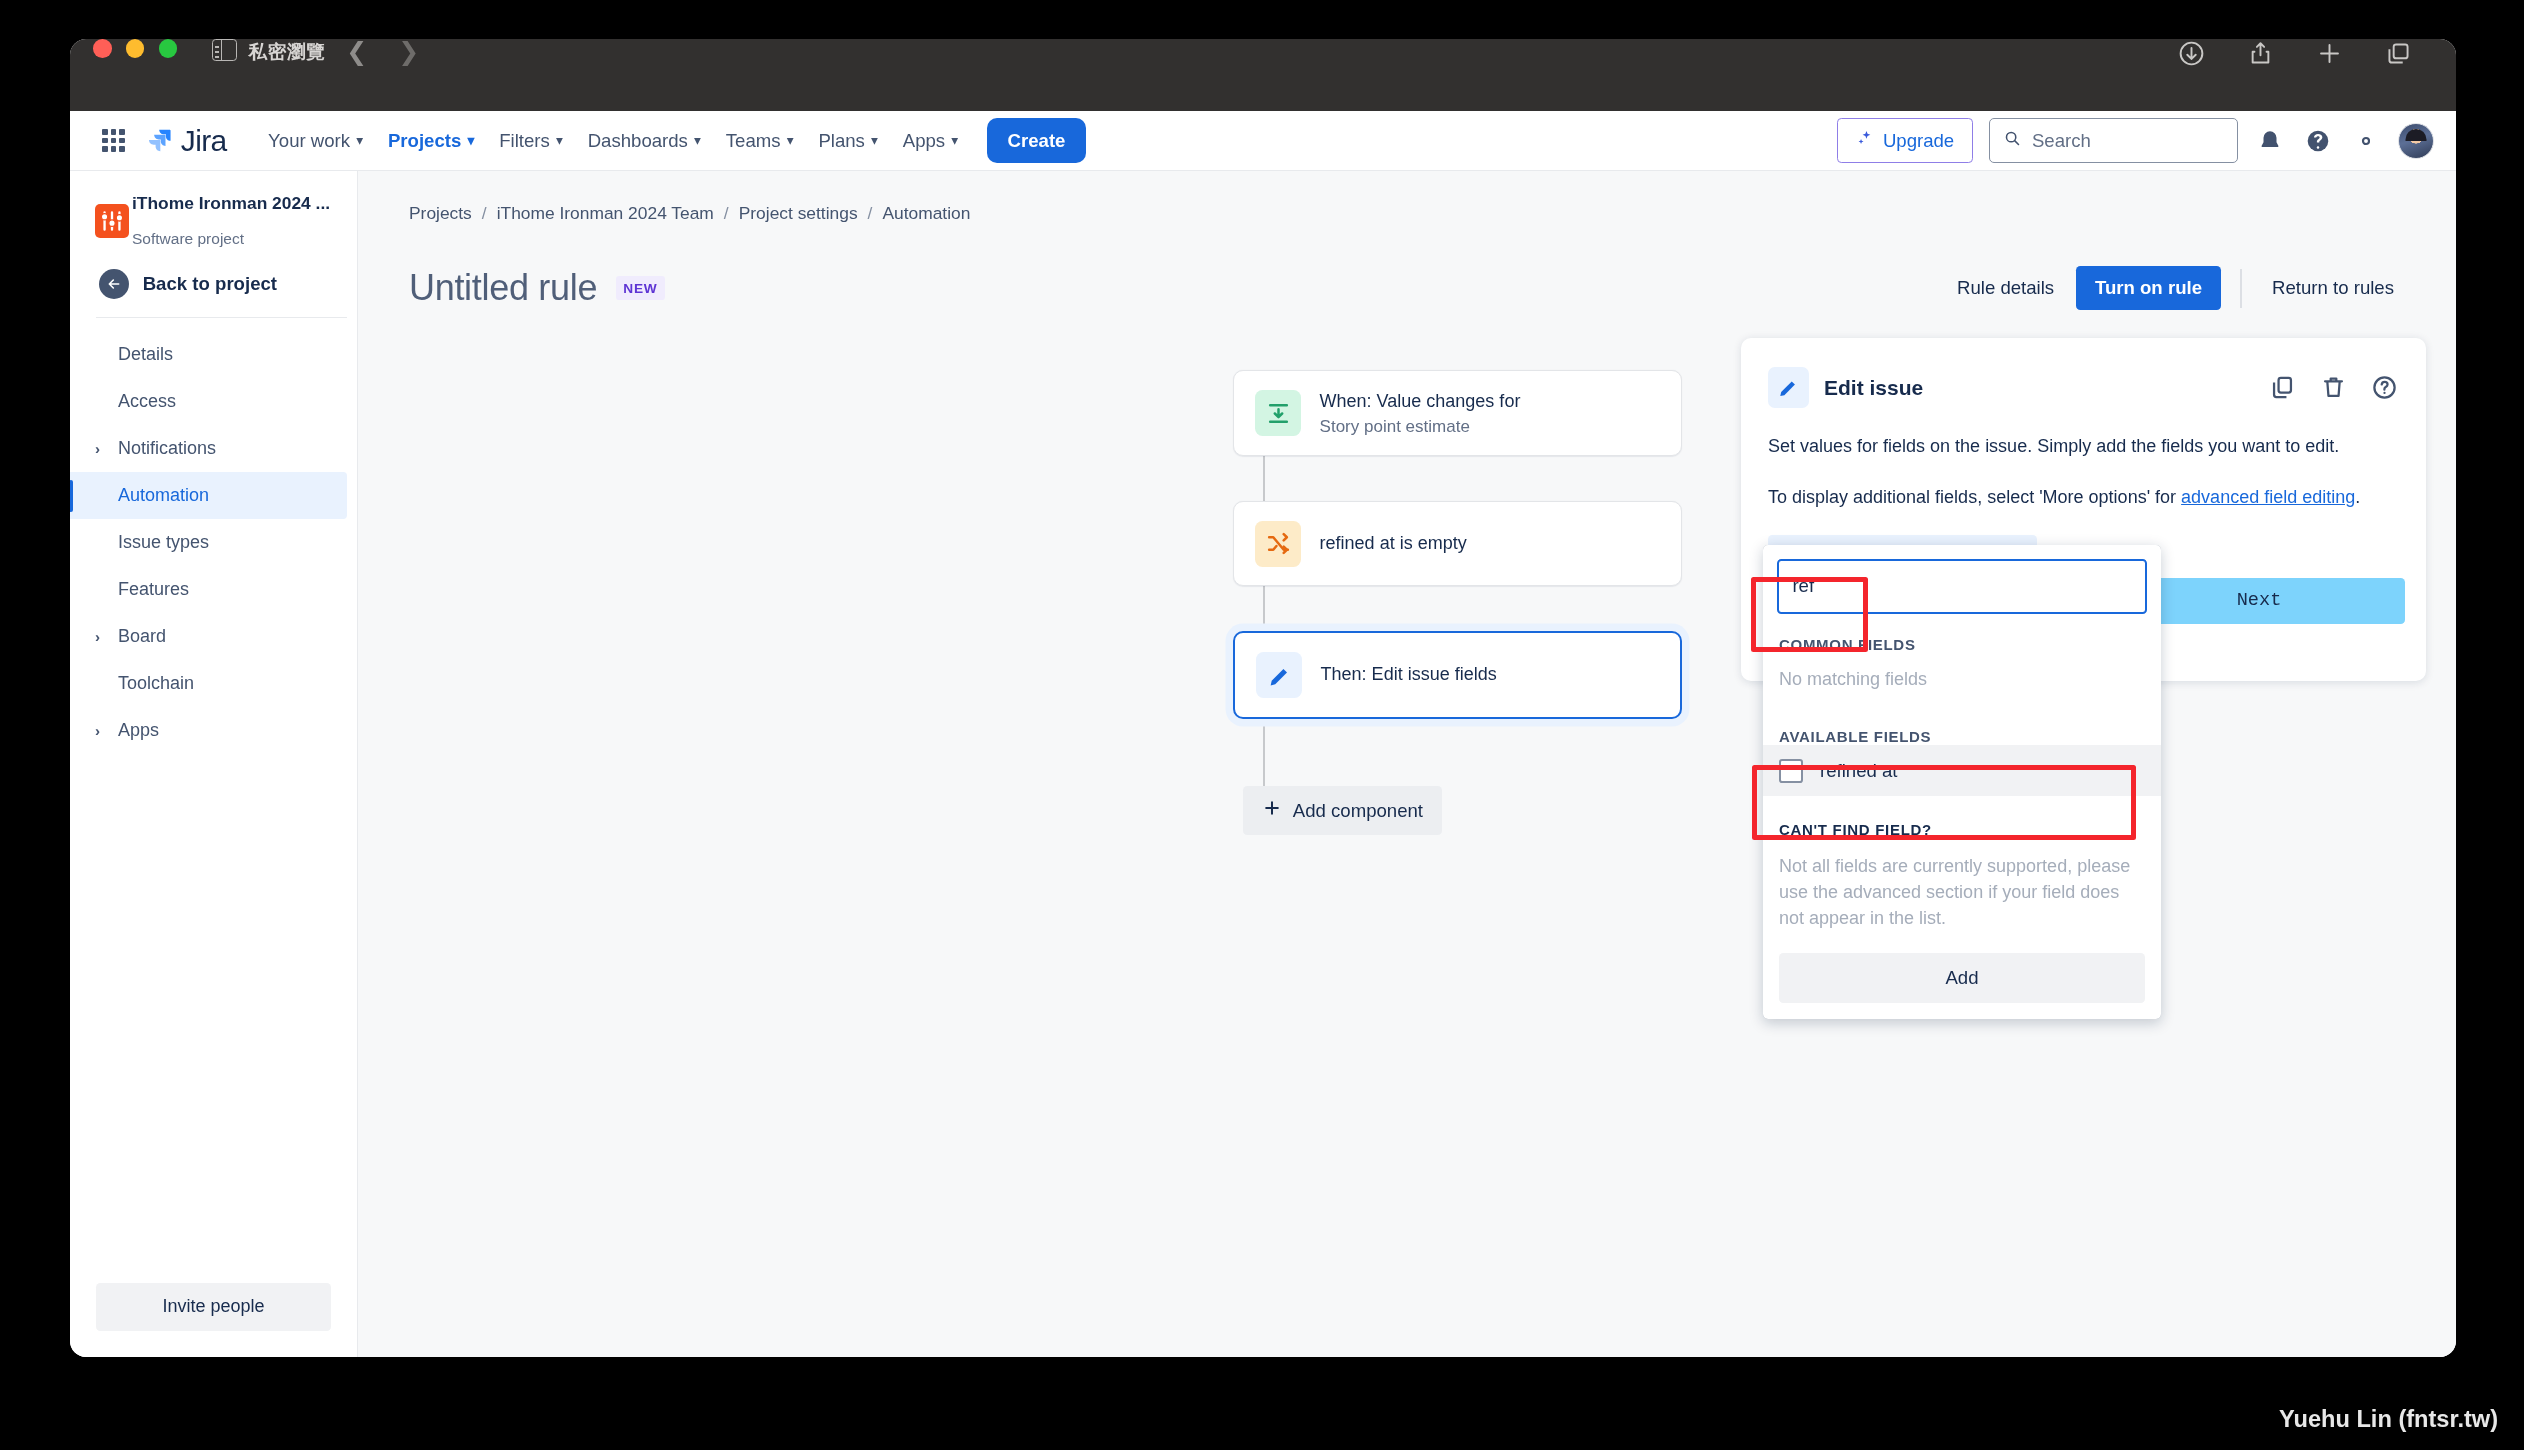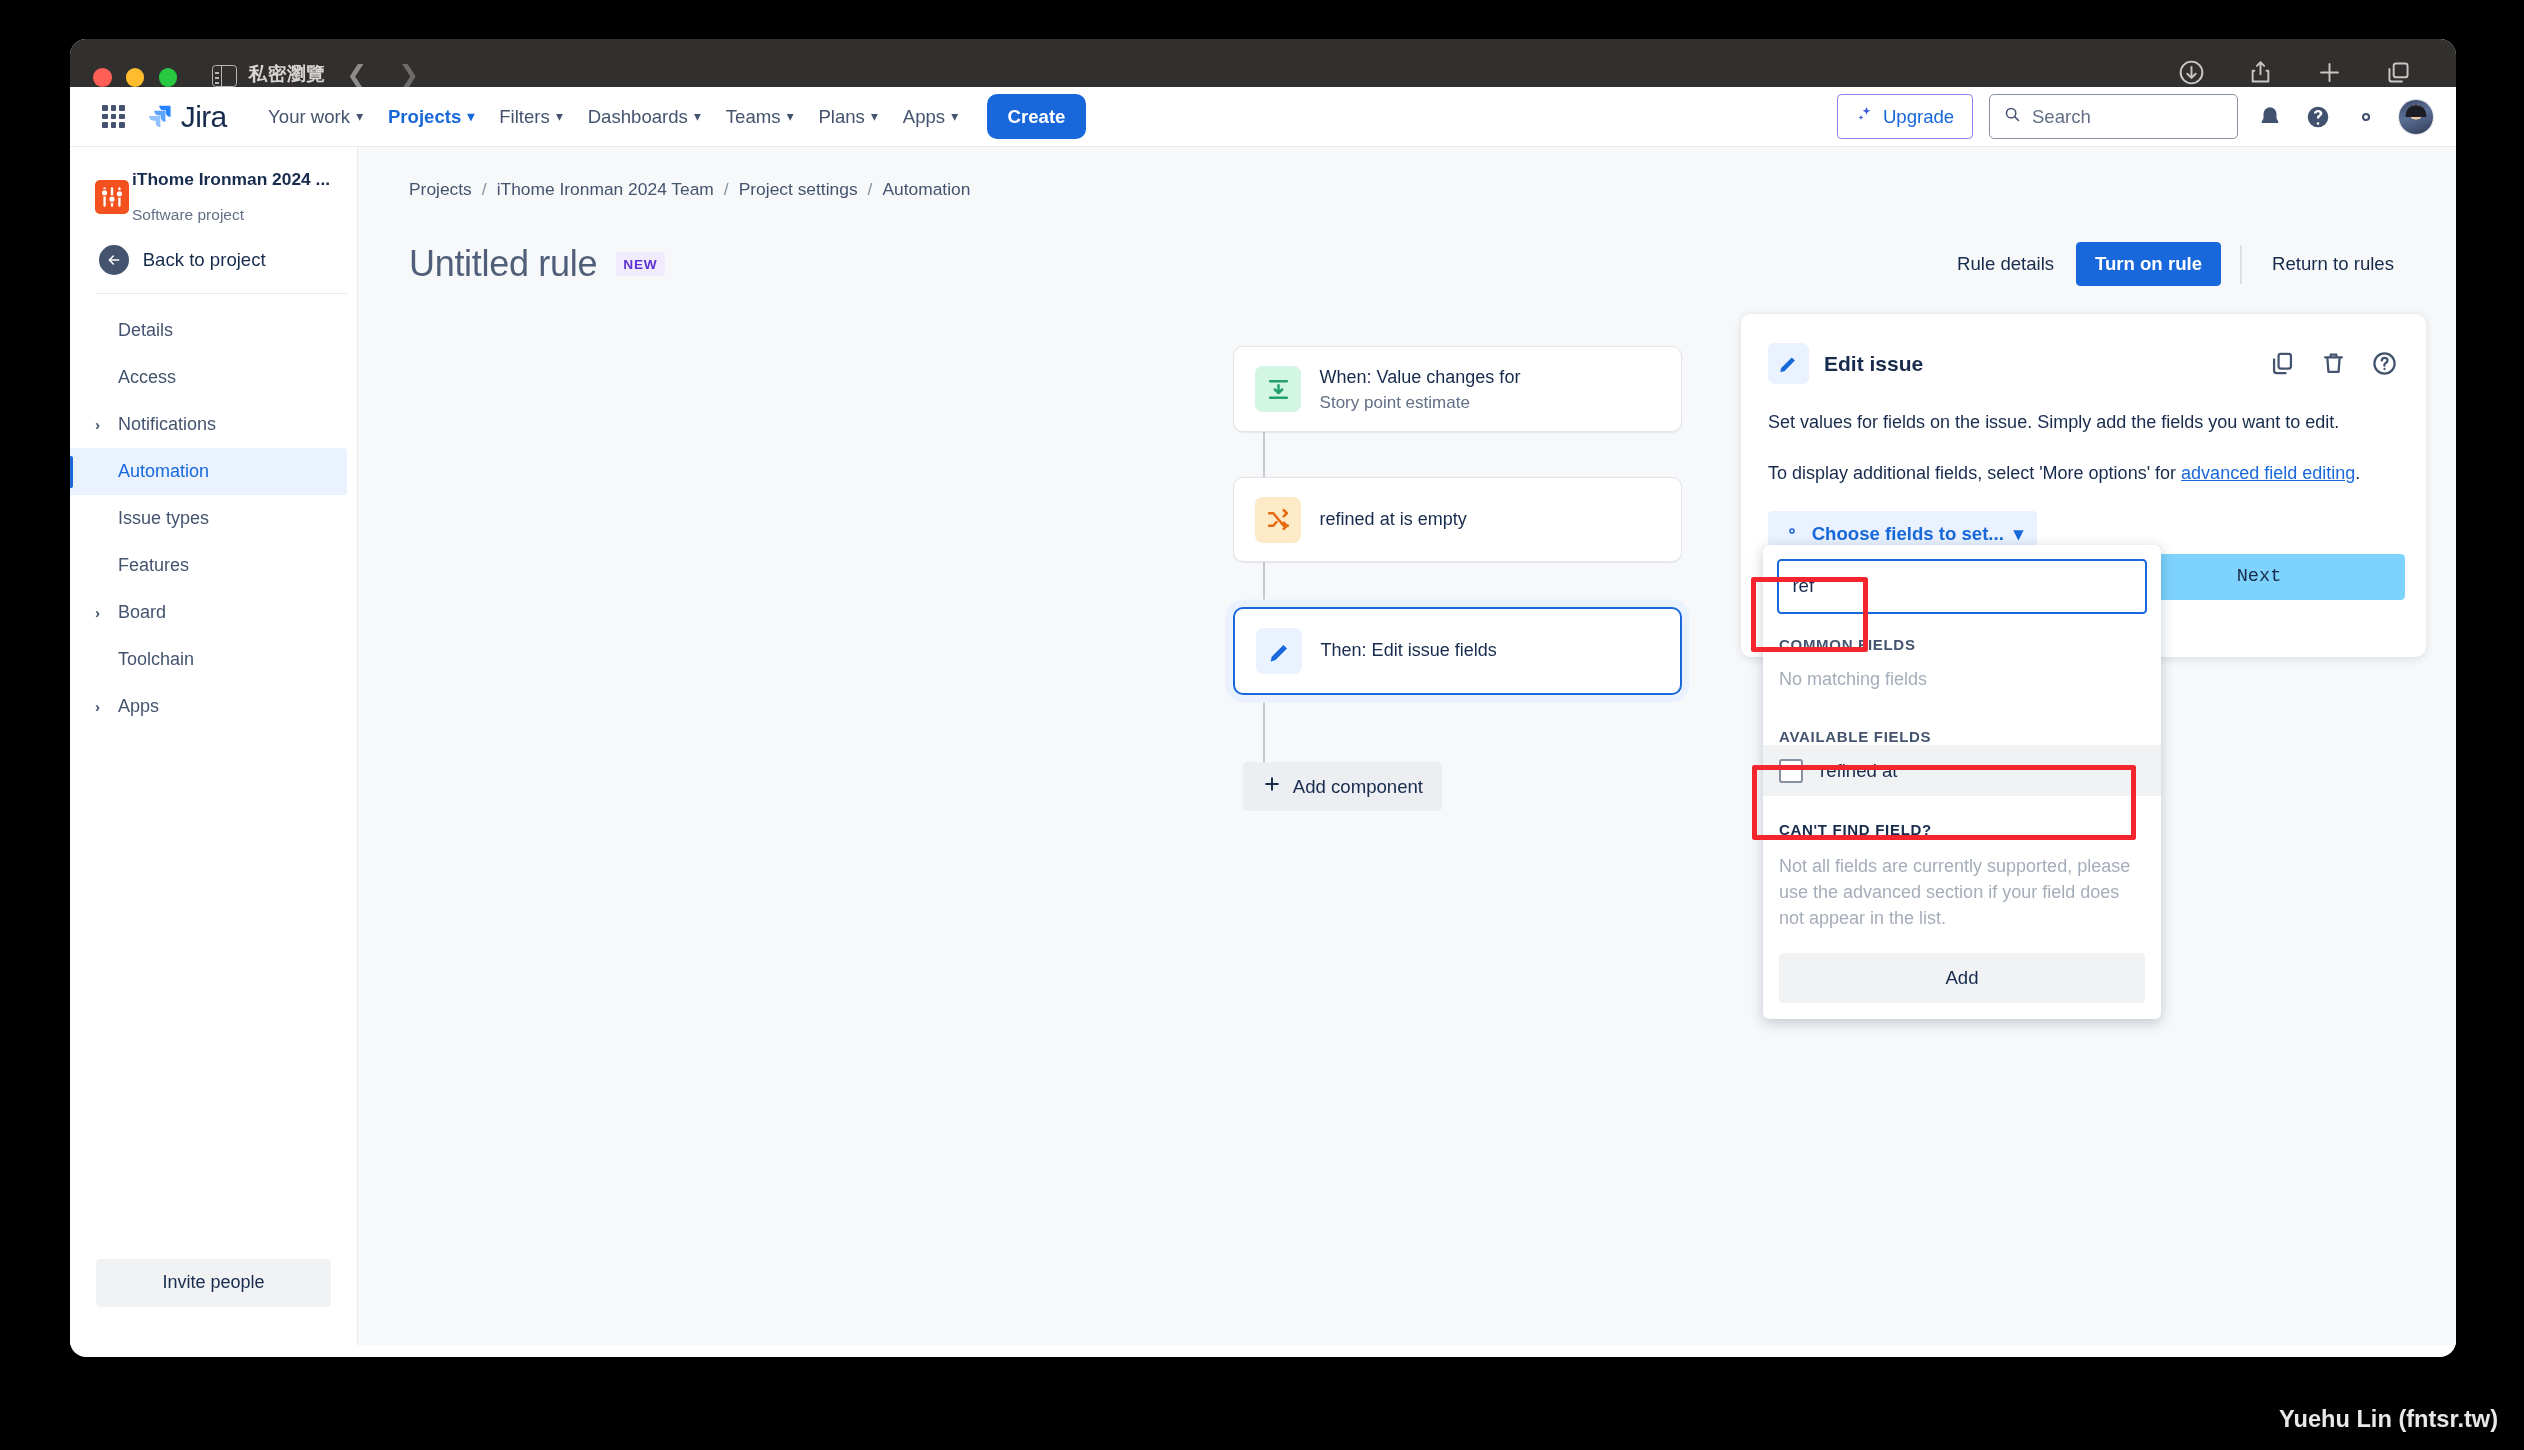--- a/index.html
+++ b/index.html
@@ -16,22 +16,22 @@
     position: absolute;
     left: 70px; top: 39px;
     width: 2386px; height: 1318px;
     background: #fff;
     border-radius: 16px;
     overflow: hidden;
     box-shadow: 0 6.2px 37px rgba(0,0,0,.5);
   }
   .titlebar {
     position: relative;
-    height: 48px; background: #32302f;
-    display: flex; align-items: flex-end;
+    height: 72px; background: #32302f;
+    display: flex; align-items: flex-start;
   }
   .traffic { display: flex; gap: 14.3px; margin-left: 23px; }
   .dot { width: 18.6px; height: 18.6px; border-radius: 50%; }
   .dot.r { background: #ff5f57; }
   .dot.y { background: #febc2e; }
   .dot.g { background: #28c840; }
   .sidebar-toggle-icon {
     margin-left: 35px; width: 25px; height: 22.4px;
     border: 1.9px solid #b9b7b5; border-radius: 3.7px;
     display: flex; align-items: stretch;
@@ -120,21 +120,21 @@
     background: #f4511e; flex: none; position: relative; overflow: hidden;
   }
   .proj-avatar svg { position: absolute; left: 0; top: 0; }
   .proj-name { font-size: 17.4px; font-weight: 700; color: #172b4d; line-height: 1.15; }
   .proj-sub { font-size: 15.5px; color: #626f86; margin-top: 17px; }
   .back-row { display: flex; align-items: center; gap: 13.7px; padding: 21px 15px 17.4px 29px; cursor: pointer; }
   .back-circle {
     width: 30px; height: 30px; border-radius: 50%; background: #44546f;
     display: flex; align-items: center; justify-content: center; flex: none;
   }
-  .back-label { font-size: 18.6px; color: #172b4d; }
+  .back-label { font-size: 18.6px; color: #172b4d; font-weight: bold; }
   .sb-divider { height: 1.2px; background: #e8eaed; margin: 0 10px 0 26px; }
   .sb-list { padding-top: 13.7px; }
   .sb-item {
     display: flex; align-items: center; gap: 8.7px;
     height: 47px; padding-left: 48px; font-size: 18px; color: #44546f;
     cursor: pointer; position: relative; border-radius: 0 3.7px 3.7px 0; margin-right: 10px;
   }
   .sb-item .caret { position: absolute; left: 25px; font-size: 15px; color: #44546f; font-weight: 700; }
   .sb-item.selected { background: #e9f2fe; color: #1868db; font-weight: 400; }
   .sb-item.selected::before {

